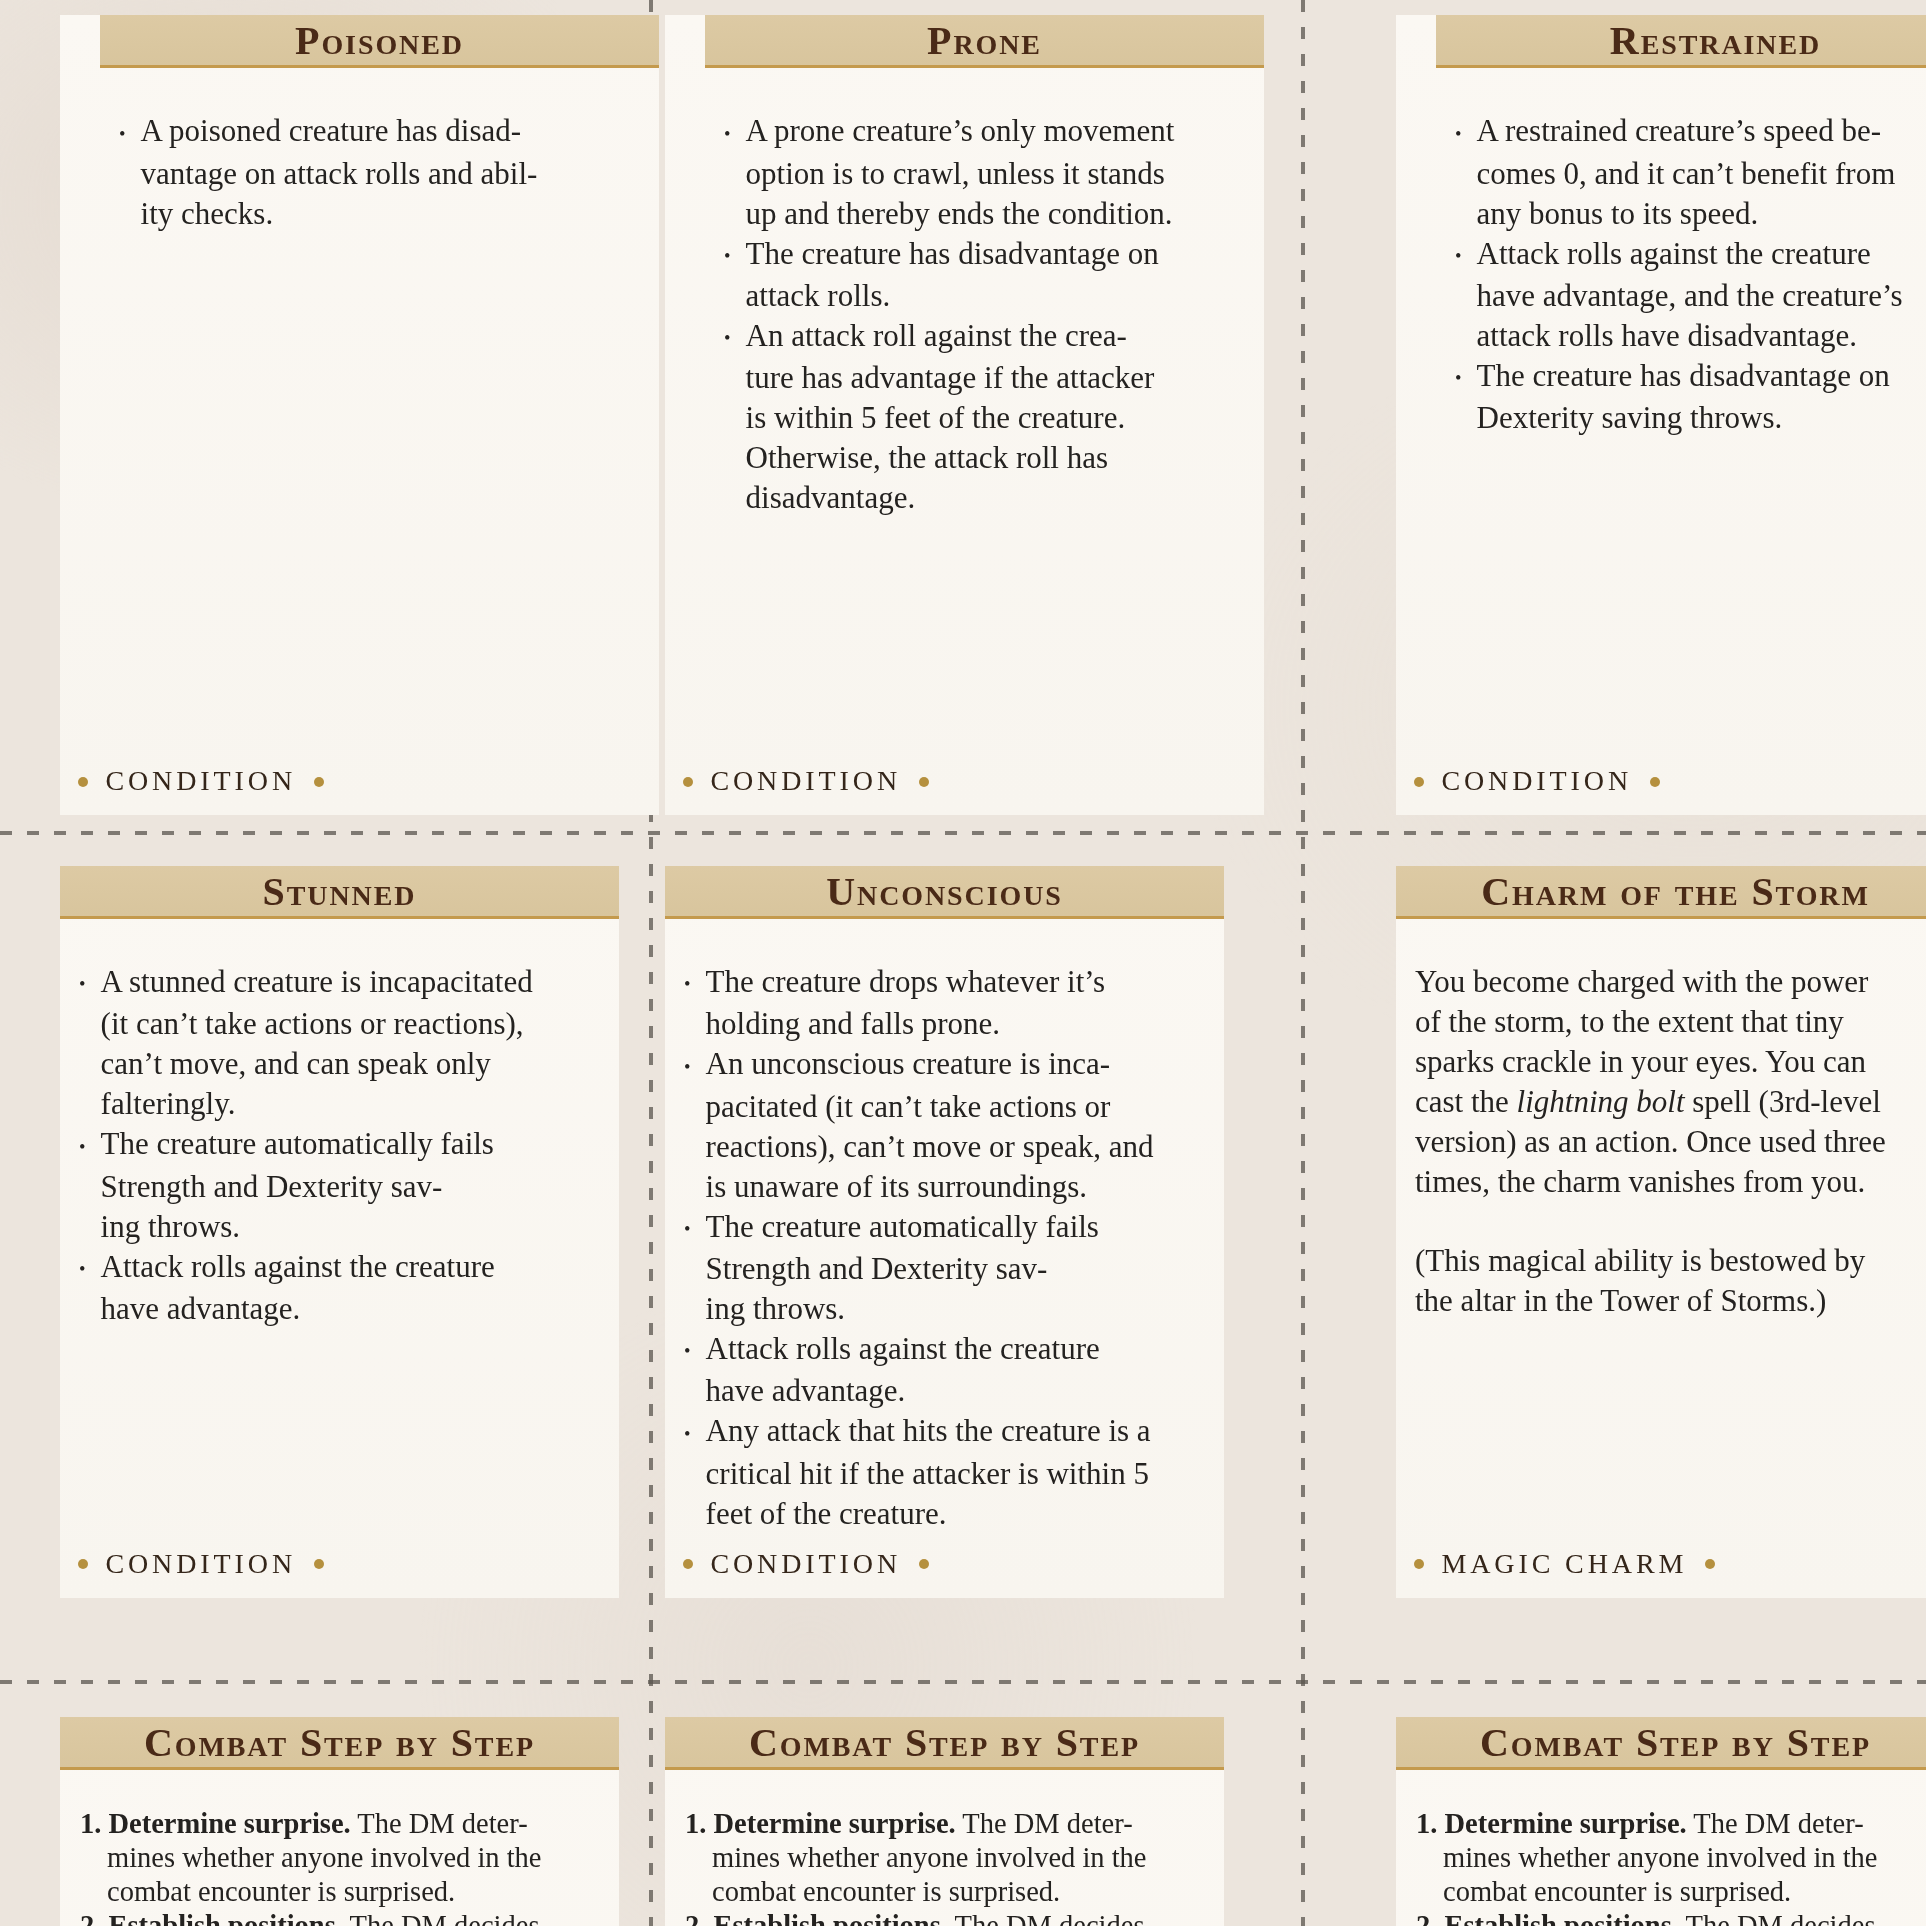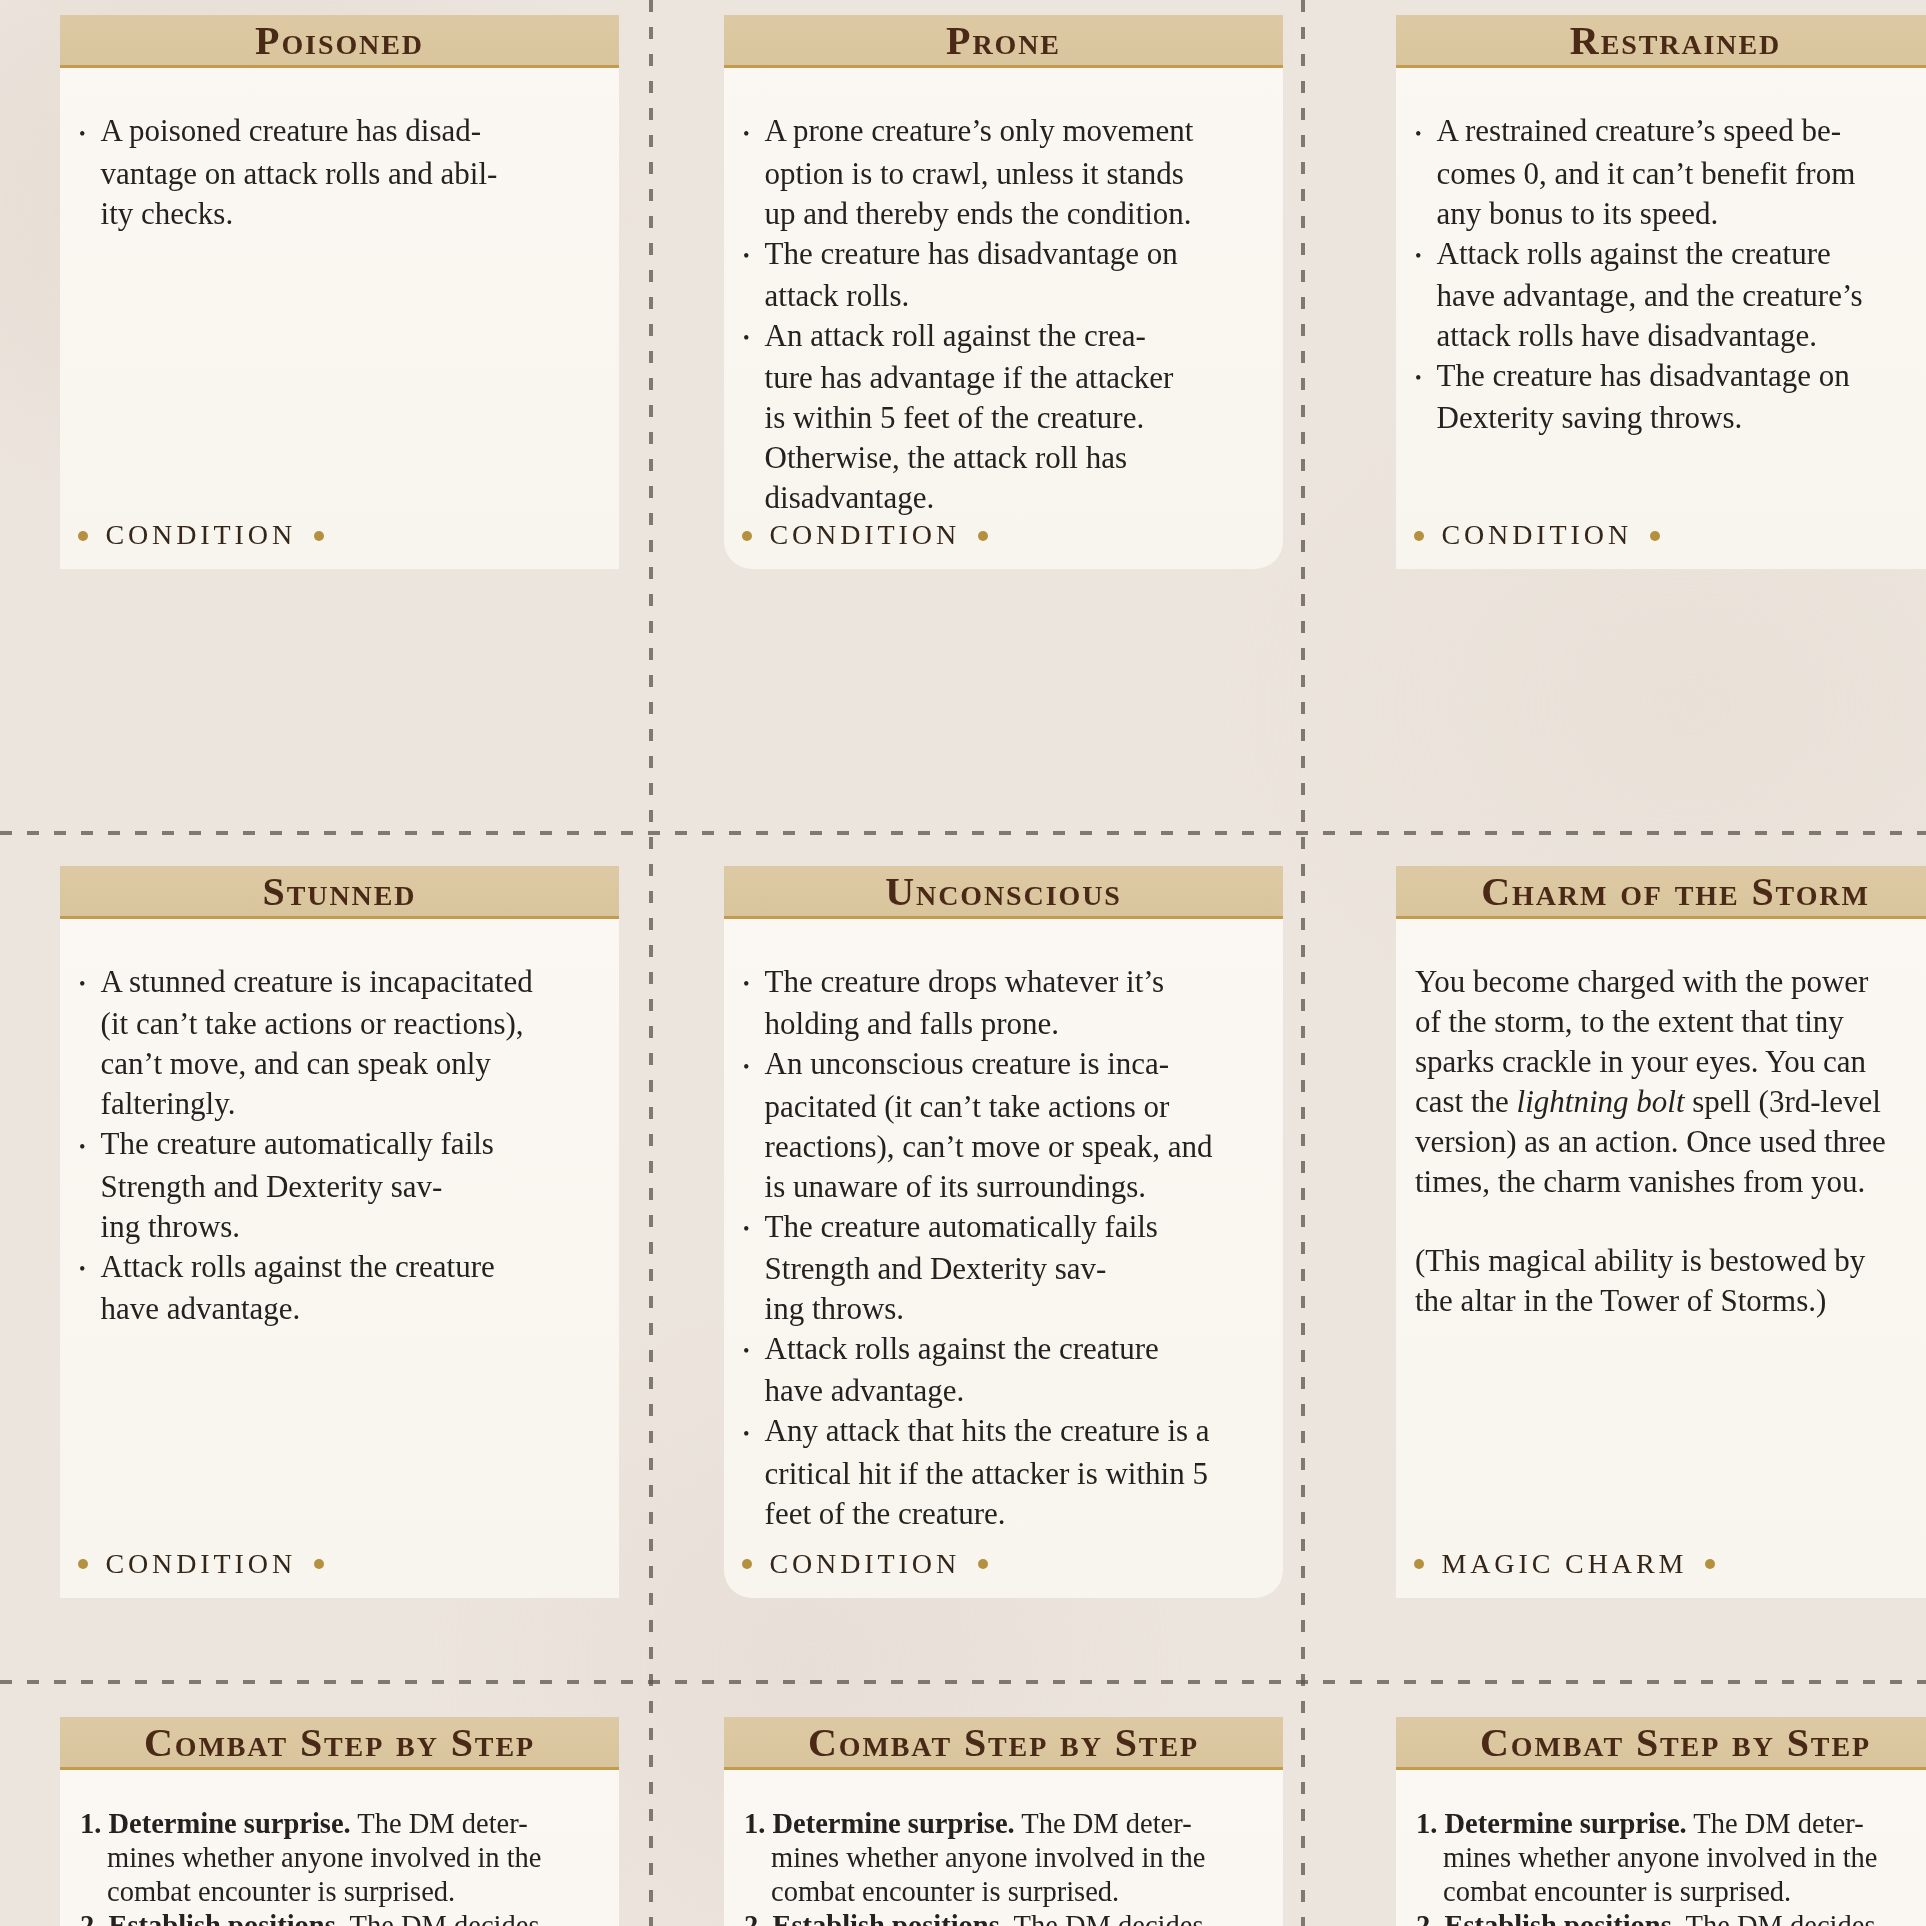--- a/index.html
+++ b/index.html
@@ -28,25 +28,25 @@
     position: absolute; left: 0; right: 0; height: 3.5px;
     background: repeating-linear-gradient(to right, #5a554e 0 11.6px, transparent 11.6px 27px);
     opacity: .75;
   }
 
   .card {
     position: absolute;
     width: 559px;
     background: linear-gradient(180deg, #fbf8f3 0%, #f8f5ef 100%);
   }
-  .row-a { top: 15.4px;   height: 554px; }
+  .row-a { top: 15.4px;   height: 800px; padding-left: 40px; }
   .row-b { top: 866px; height: 732px; }
   .row-c { top: 1717px; height: 807px; }
   .col-1 { left: 60px; }
-  .col-2 { left: 724px; border-radius: 28px; }
+  .col-2 { left: 665px; }
   .col-3 { left: 1396px; }
 
   .card-header {
     height: 50px;
     background: linear-gradient(180deg, #ddcaa4, #d8c59d);
     border-bottom: 3.9px solid #c49a4d;
     display: flex; align-items: center; justify-content: center;
   }
   .card-title {
     font-variant: small-caps;

